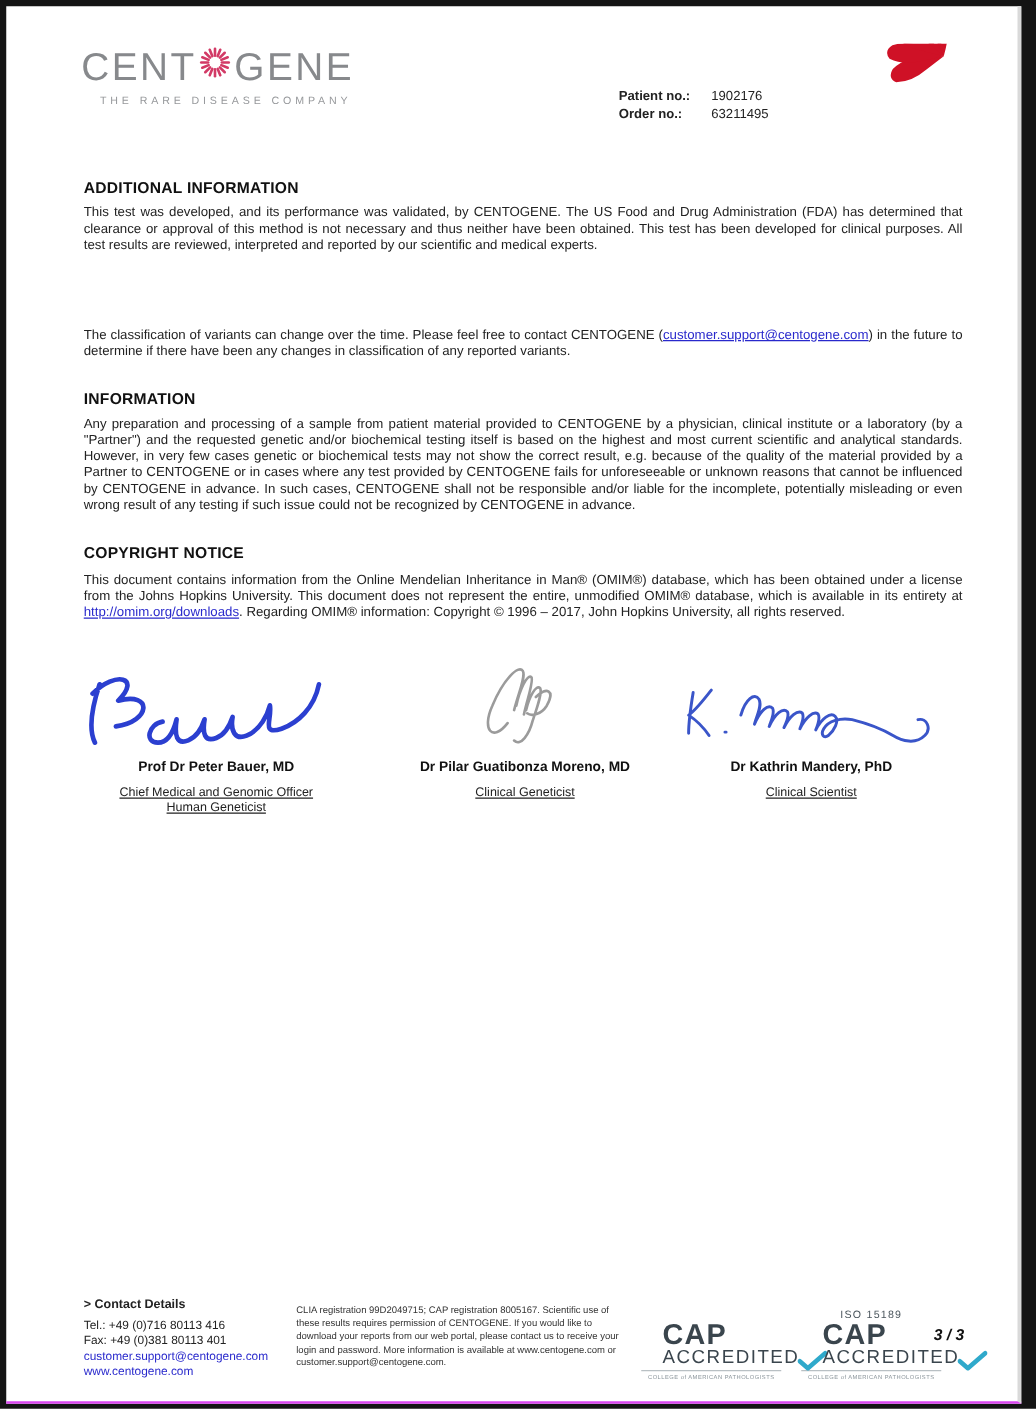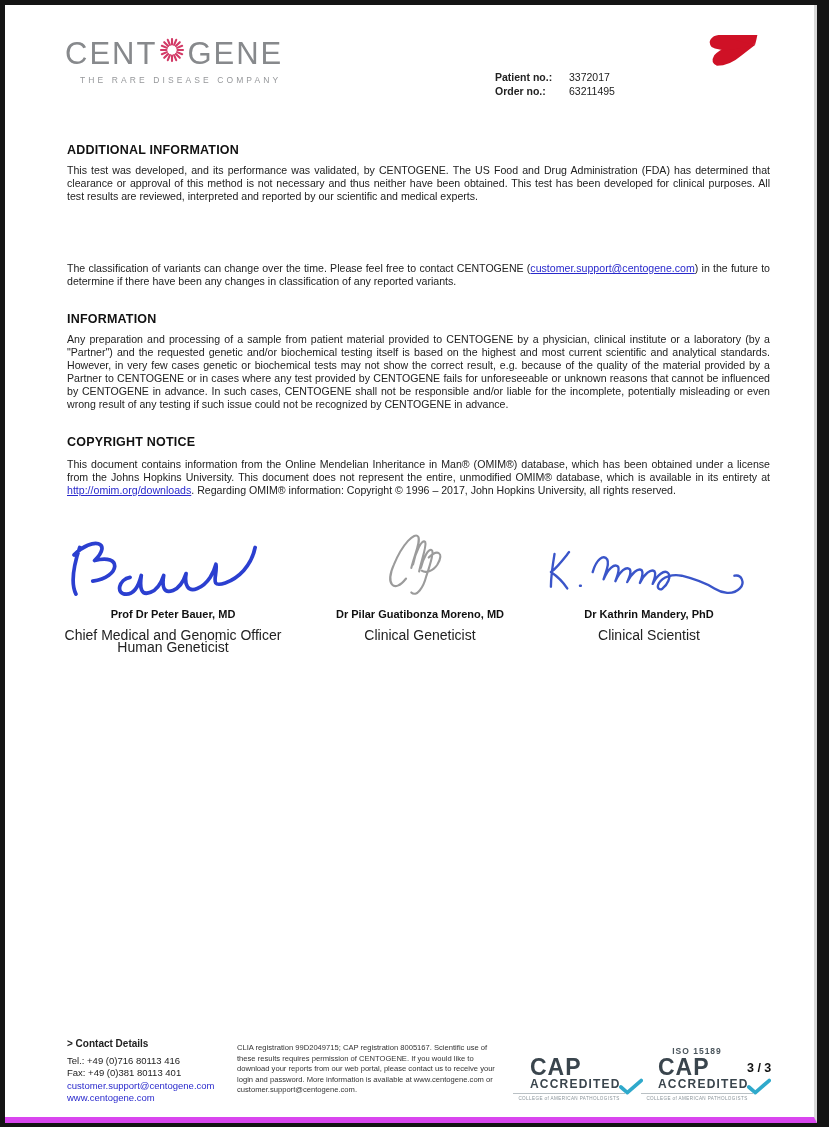--- a/index.html
+++ b/index.html
@@ -7,21 +7,21 @@
   body {
     background:#141414;
     font-family:"Liberation Sans", sans-serif;
     position:relative;
     overflow:hidden;
   }
   .page {
     position:absolute; top:5px; left:5px; right:12px; bottom:4px;
     background:#ffffff;
     border-right:3px solid #d9d9d9;
-    border-bottom:6px solid #d946ef;
+    border-bottom:2px solid #d946ef;
     overflow:hidden;
   }
   .abs { position:absolute; }
 
   
   .logo-word { font-size:31px; color:#87898c; letter-spacing:2px; display:flex; align-items:center; }
   .logo-star { margin:0 1px; }
   .logo-tagline { font-size:8.5px; color:#96989b; letter-spacing:3.1px; text-align:right; margin-top:3px; padding-right:2px; }
   .pat-block { font-size:10.5px; color:#222; line-height:14px;margin-top:30px; }
   .pat-row { display:flex; }
@@ -29,34 +29,34 @@
 
   
   .h-sec { font-size:12.5px; font-weight:bold; color:#111; letter-spacing:.2px; }
   .para { width:703px; font-size:10.6px; line-height:13px; color:#222; text-align:justify; }
   a.doc-link, .blue-link { color:#2929cc; text-decoration:underline; cursor:pointer; }
 
   
   .sig-col { width:224px; text-align:center; position:absolute; top:0; }
   .sig-box { height:74px; display:flex; align-items:flex-end; justify-content:center; }
   .sig-name { font-size:11px; font-weight:bold; color:#111; margin-top:6px; }
-  .sig-role { font-size:14px; color:#222; margin-top:9px; line-height:12px; }
+  .sig-role { font-size:10px; color:#222; margin-top:9px; line-height:12px;text-decoration:underline; }
 
   
   .contact { font-size:9.5px; color:#222; line-height:12.5px; }
   .contact-head { font-size:10px; font-weight:bold; margin-bottom:4px; }
   .clia { font-size:7.6px; color:#333; line-height:10.5px; width:258px; text-align:left; }
   .cap-logos { display:flex; gap:16px; align-items:flex-start; }
   .cap-logo { width:112px; }
-  .cap-iso { font-size:8.5px; color:#4a555c; letter-spacing:1px; text-align:center; height:10px; font-weight:bold; }
+  .cap-iso { font-size:8.5px; color:#4a555c; letter-spacing:1px; text-align:center; height:10px; font-weight:normal; }
   .cap-row { display:flex; align-items:center; gap:17px; margin-top:1px; }
   .cap-main { position:relative; }
   .cap-word { font-size:23px; font-weight:bold; color:#3a454d; letter-spacing:1px; line-height:20px; }
   .cap-acc-row { display:flex; align-items:center; }
-  .cap-acc { font-size:12px; font-weight:bold; color:#3a454d; letter-spacing:1.2px; }
+  .cap-acc { font-size:15px; font-weight:normal; color:#3a454d; letter-spacing:1.2px; }
   .cap-check { margin-left:-2px; margin-bottom:-6px; }
   .cap-college { font-size:4.6px; color:#8a949a; letter-spacing:.4px; border-top:.5px solid #b9c0c4; margin-top:2px; padding-top:1.5px; text-align:center; white-space:nowrap; }
   .page-num { font-size:12.5px; font-weight:bold; color:#111; }
 </style>
 </head>
 <body>
 
 <div class="page">
 
   <div class="abs" style="left:60px; top:31px;">
@@ -85,21 +85,21 @@
         </svg>
       </span>
       <span>GENE</span>
     </div>
     <div class="logo-tagline">THE RARE DISEASE COMPANY</div>
   </div>
 
   <div class="abs pat-block" style="left:490px; top:35px;">
     <div class="pat-row">
       <span class="pat-label">Patient no.:</span>
-      <span>3372017</span>
+      <span>1902176</span>
     </div>
     <div class="pat-row">
       <span class="pat-label">Order no.:</span>
       <span>63211495</span>
     </div>
   </div>
 
   <div class="abs" style="left:688px; top:30px;">
     <svg width="70" height="62" viewBox="0 0 70 62">
       <g fill="#cf1126" transform="translate(62,10)">
@@ -215,15 +215,15 @@
               <path d="M2,9 L9,15 L24,2" stroke="#2fa9cb" stroke-width="4" fill="none" stroke-linecap="round" stroke-linejoin="round"></path>
             </svg>
           </div>
         </div>
       </div>
       <div class="cap-college">COLLEGE of AMERICAN PATHOLOGISTS</div>
     </div>
 
   </div>
 
-  <div class="abs page-num" style="left:742px; top:1056px;">3 / 3</div>
+  <div class="abs page-num" style="left:742px; top:1056px;font-style:italic;">3 / 3</div>
 
 </div>
 
 </body></html>

